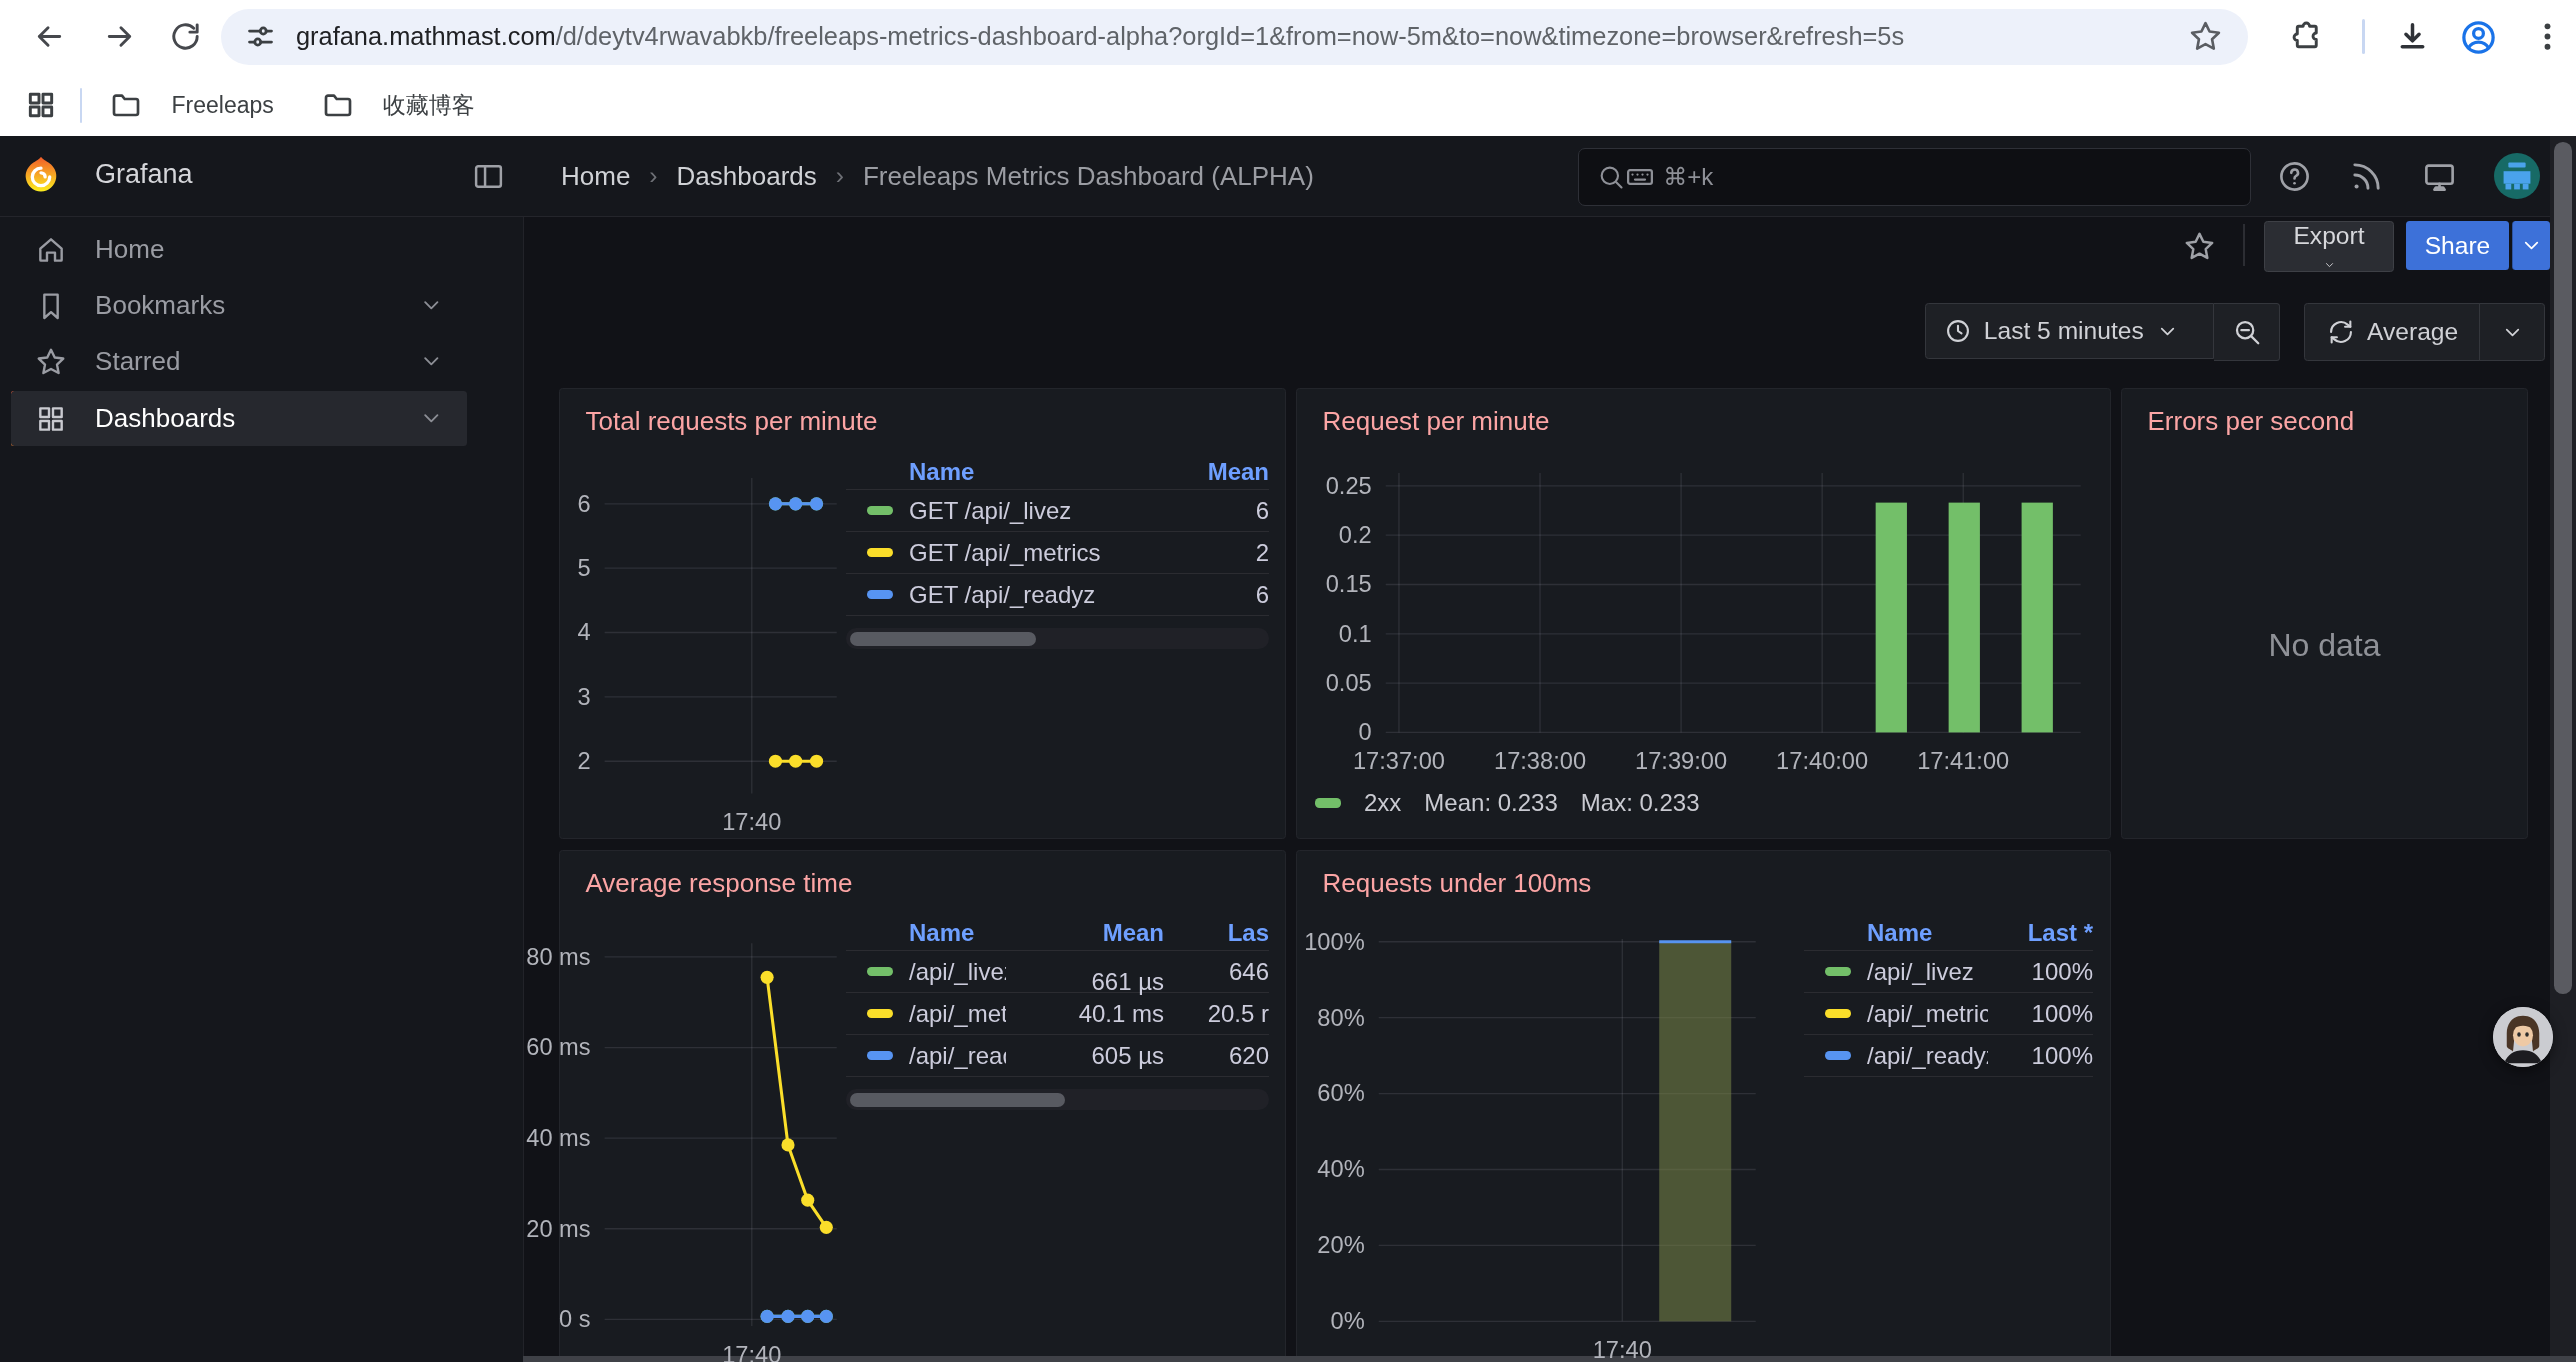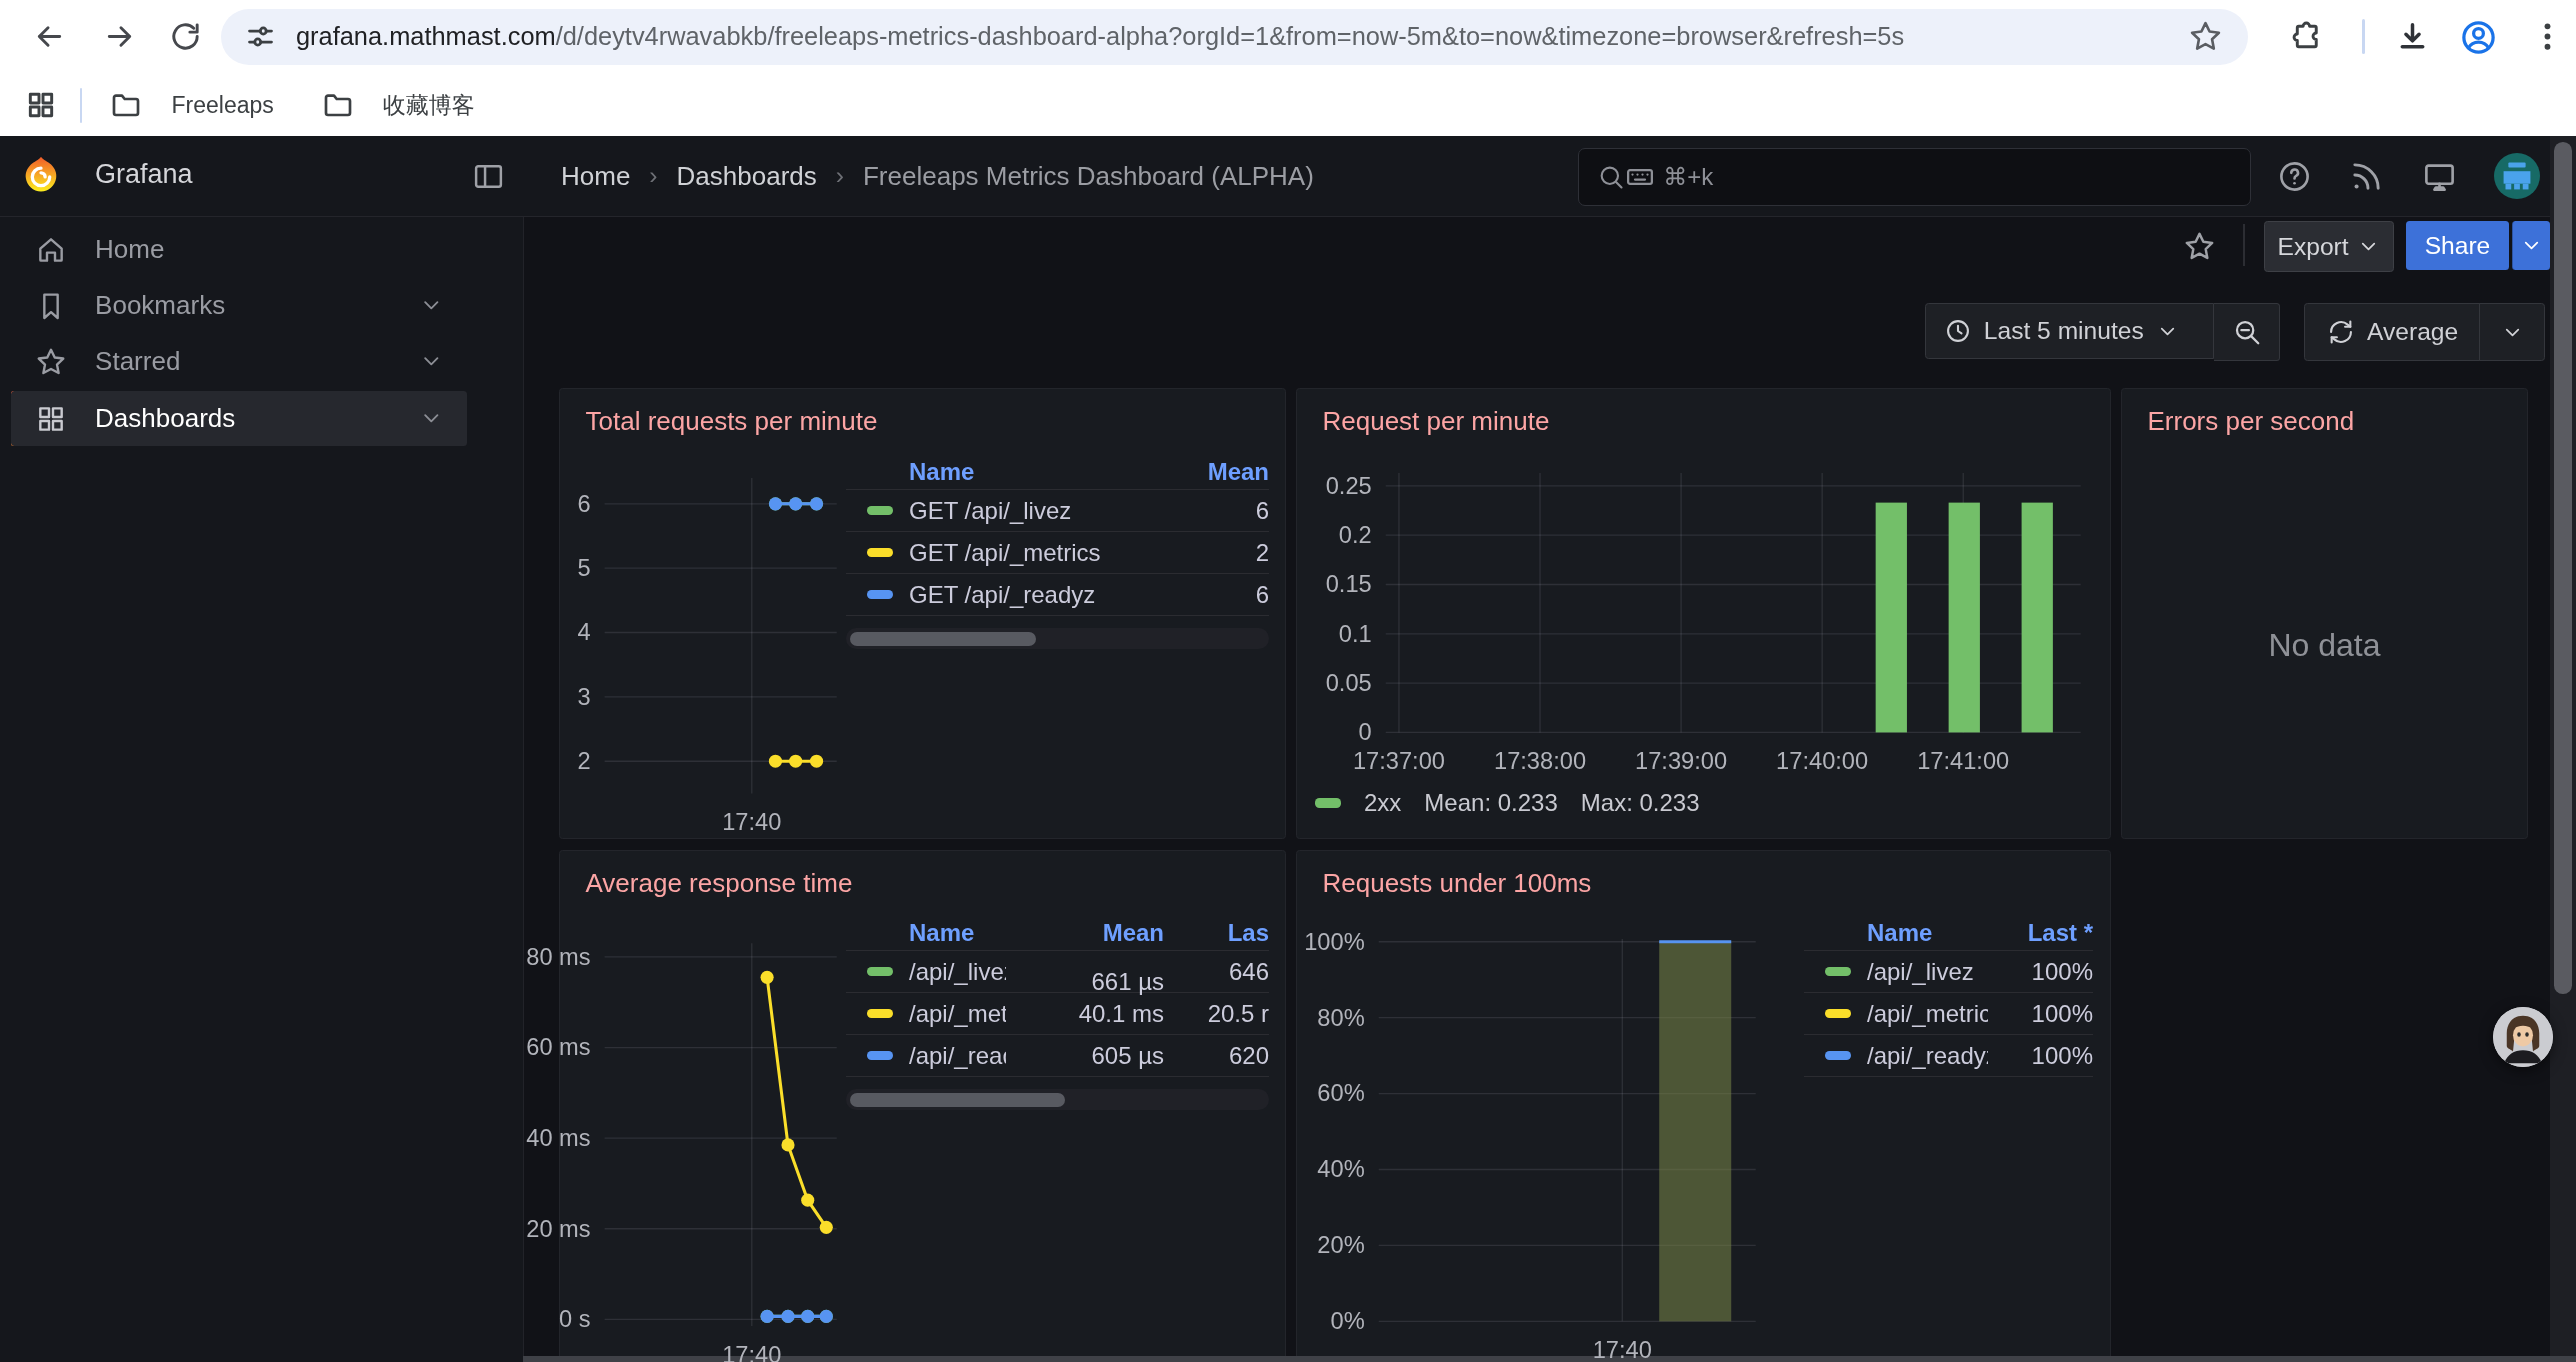--- a/index.html
+++ b/index.html
@@ -37,21 +37,21 @@
   .gheader{left:523px;top:136px;width:2053px;height:80px;background:#15171c;border-bottom:0.9px solid #24252b;}
   .crumbs{position:absolute;left:38px;top:0;height:80px;display:flex;align-items:center;font-size:26px;}
   .crumb{color:#d0d2d6;}
   .crumb.last{color:#9b9da3;}
   .crumbsep{color:#6e7076;margin:0 19px;font-size:24.6px;}
   .searchbox{position:absolute;left:1055px;top:12.3px;width:671px;height:56px;border-radius:7px;
              background:#0e0f13;border:0.9px solid #2e3037;display:flex;align-items:center;color:#8e9097;}
   .searchbox .ph{font-size:25.4px;margin-left:14px;flex:1;}
   .hicon{color:#9fa1a7;}
   .subbtn{position:absolute;height:49px;border-radius:3.5px;display:flex;align-items:center;
-          font-size:24.6px;color:#d6d7db;}
+          font-size:24.6px;color:#d6d7db;flex-direction:column;}
   .btn-dark{background:#2b2d33;border:0.9px solid #3e4046;}
   .btn-blue{background:#3D71D9;color:#ffffff;font-weight:500;}
   .tbbtn{position:absolute;height:56px;background:#1e2025;border:0.9px solid #34363c;border-radius:3.5px;
          display:flex;align-items:center;color:#d0d1d6;font-size:24.6px;}
 
   
   .panel{background:#181b20;border:0.9px solid #23252b;border-radius:3.5px;}
   .ptitle{position:absolute;left:17.5px;top:8.8px;margin:8px;font-size:26px;font-weight:500;color:#fca5a5;}
   .nodata{position:absolute;width:100%;text-align:center;font-size:32px;color:#8f9197;}
 

